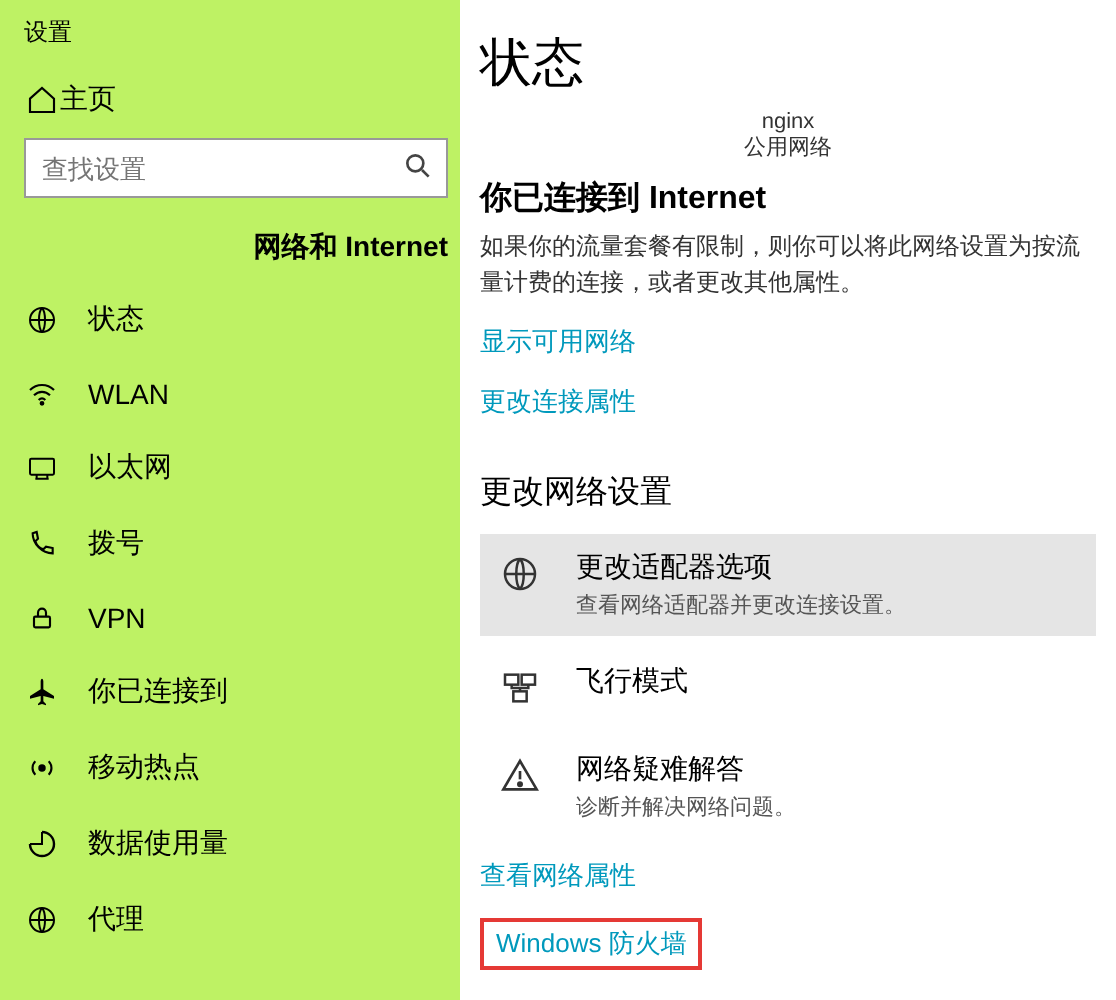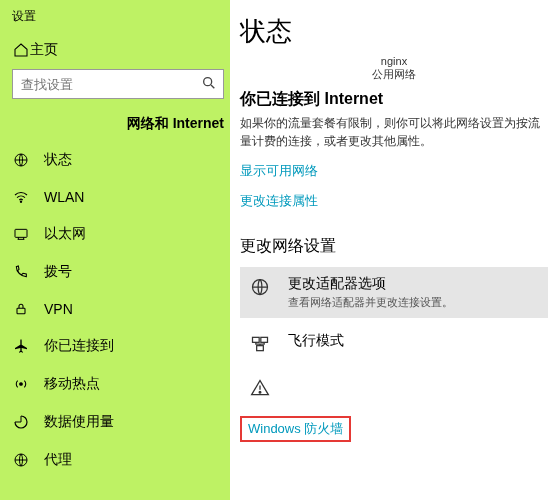--- a/index.html
+++ b/index.html
@@ -295,22 +295,27 @@
   </div>
 
   <div class="option-row">
     <span class="opt-icon">
       <svg width="20" height="20" viewBox="0 0 24 24" fill="none" stroke="#333" stroke-width="1.6">
           <path d="M12 3 L22 20 H2 Z"></path>
           <line x1="12" y1="9" x2="12" y2="14"></line>
           <circle cx="12" cy="17" r="1" fill="#333"></circle>
         </svg>
     </span>
-  </div>
-
+    <div class="opt-text">
+      <div class="t">网络疑难解答</div>
+      <div class="d">诊断并解决网络问题。</div>
+    </div>
+  </div>
+
+  <div><span class="link">查看网络属性</span></div>
 
   <div class="highlight-box">
     <span class="link">Windows 防火墙</span>
   </div>
 
   
   
 </div>
 
 </body></html>

